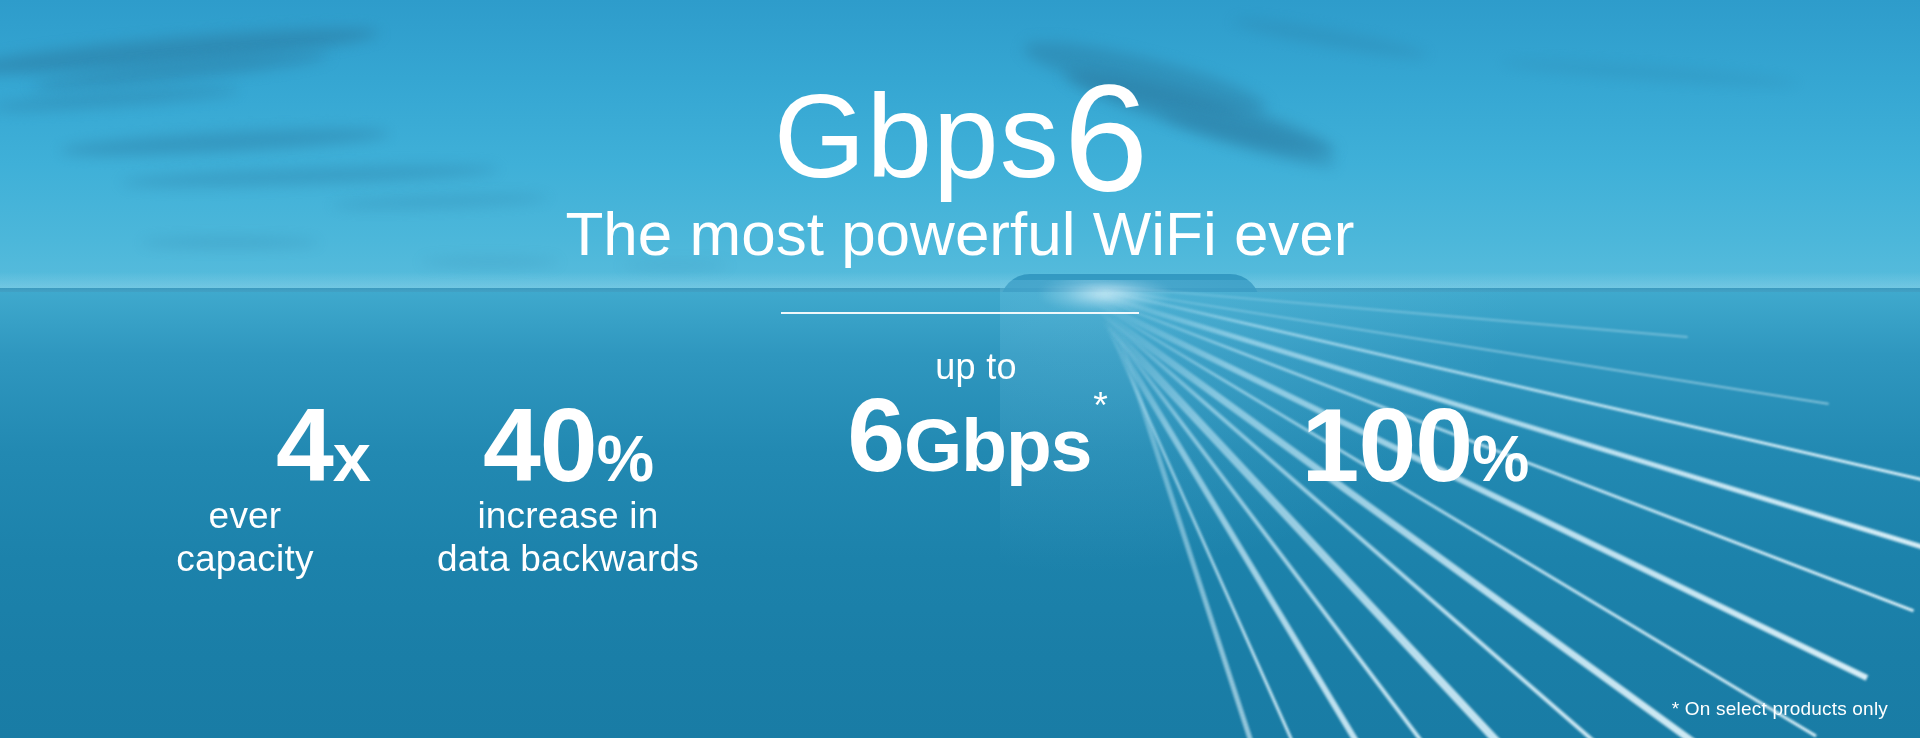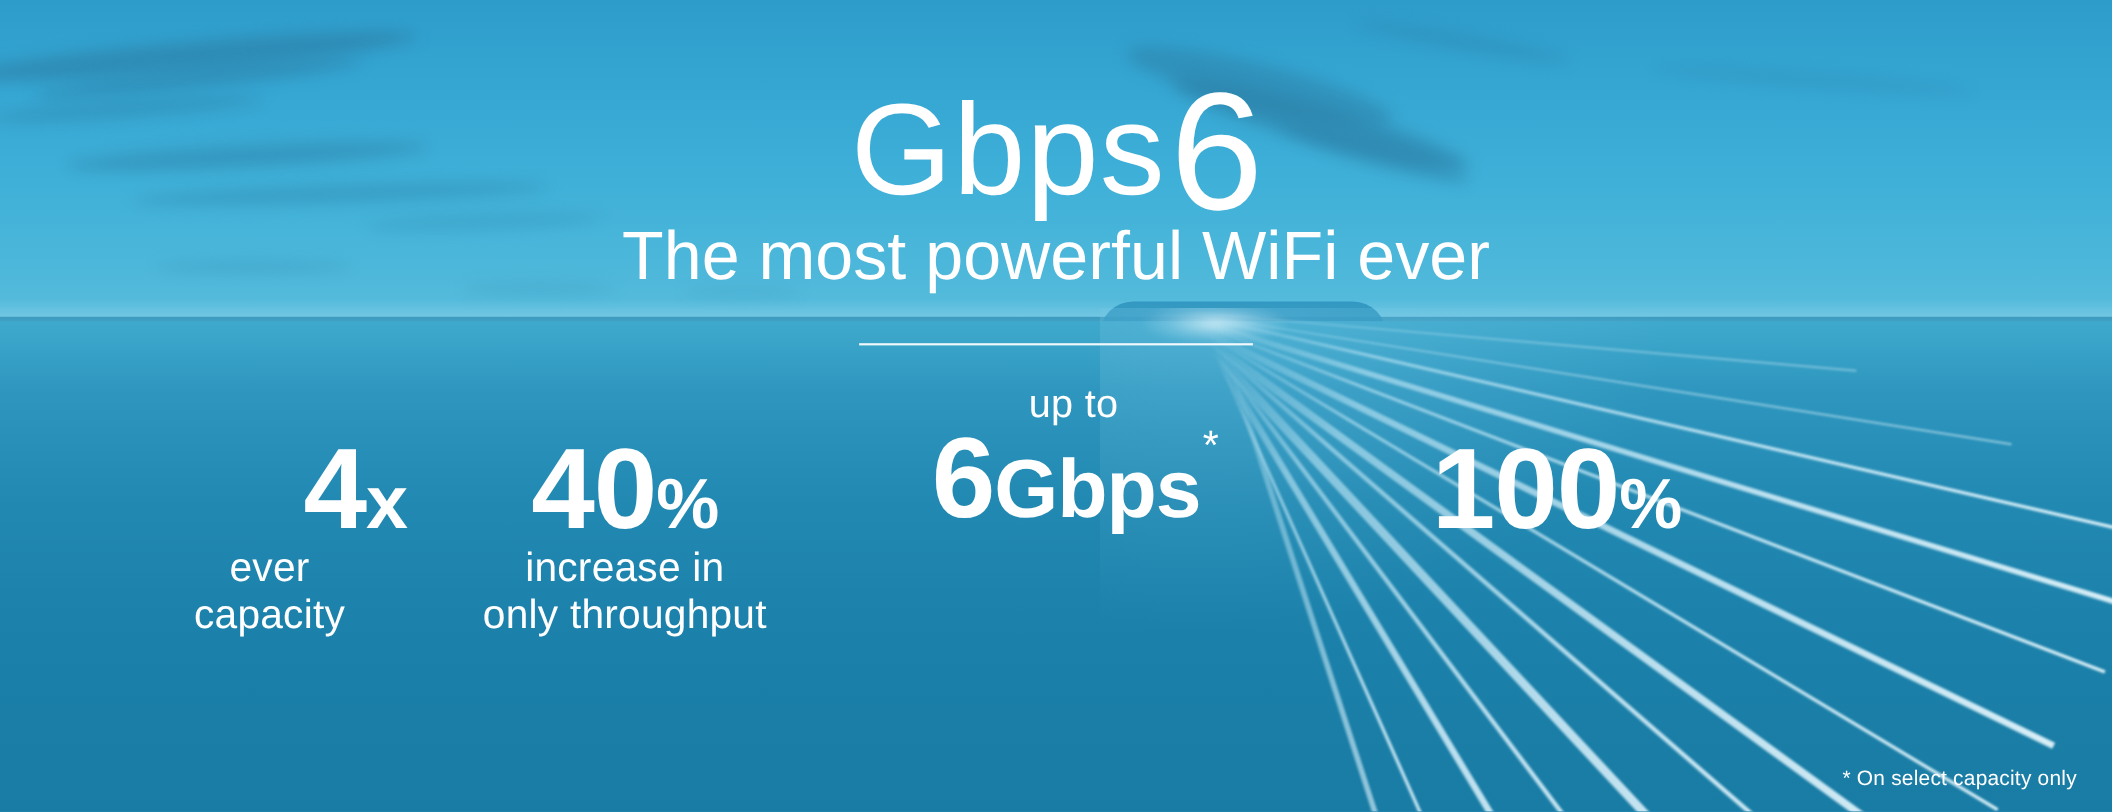--- a/index.html
+++ b/index.html
@@ -275,31 +275,31 @@
 
       <div class="stat" id="stat-1">
         <span class="pre"></span>
         <span class="big"><span>4</span><span class="unit">x</span></span>
         <span class="lbl"><span>ever</span><br><span>capacity</span></span>
       </div>
 
       <div class="stat" id="stat-2">
         <span class="pre"></span>
         <span class="big"><span>40</span><span class="unit">%</span></span>
-        <span class="lbl"><span>increase in</span><br><span>only throughput</span></span>
+        <span class="lbl"><span>increase in</span><br><span>data backwards</span></span>
       </div>
 
       <div class="stat" id="stat-3">
         <span class="pre">up to</span>
         <span class="big"><span>6</span><span class="unit">Gbps</span><span class="star">*</span></span>
       </div>
 
       <div class="stat" id="stat-4">
         <span class="pre"></span>
         <span class="big"><span>100</span><span class="unit">%</span></span>
       </div>
 
     </div>
 
-    <div class="footnote">* On select capacity only</div>
+    <div class="footnote">* On select products only</div>
 
   </div>
 </div>
 
 </body></html>

